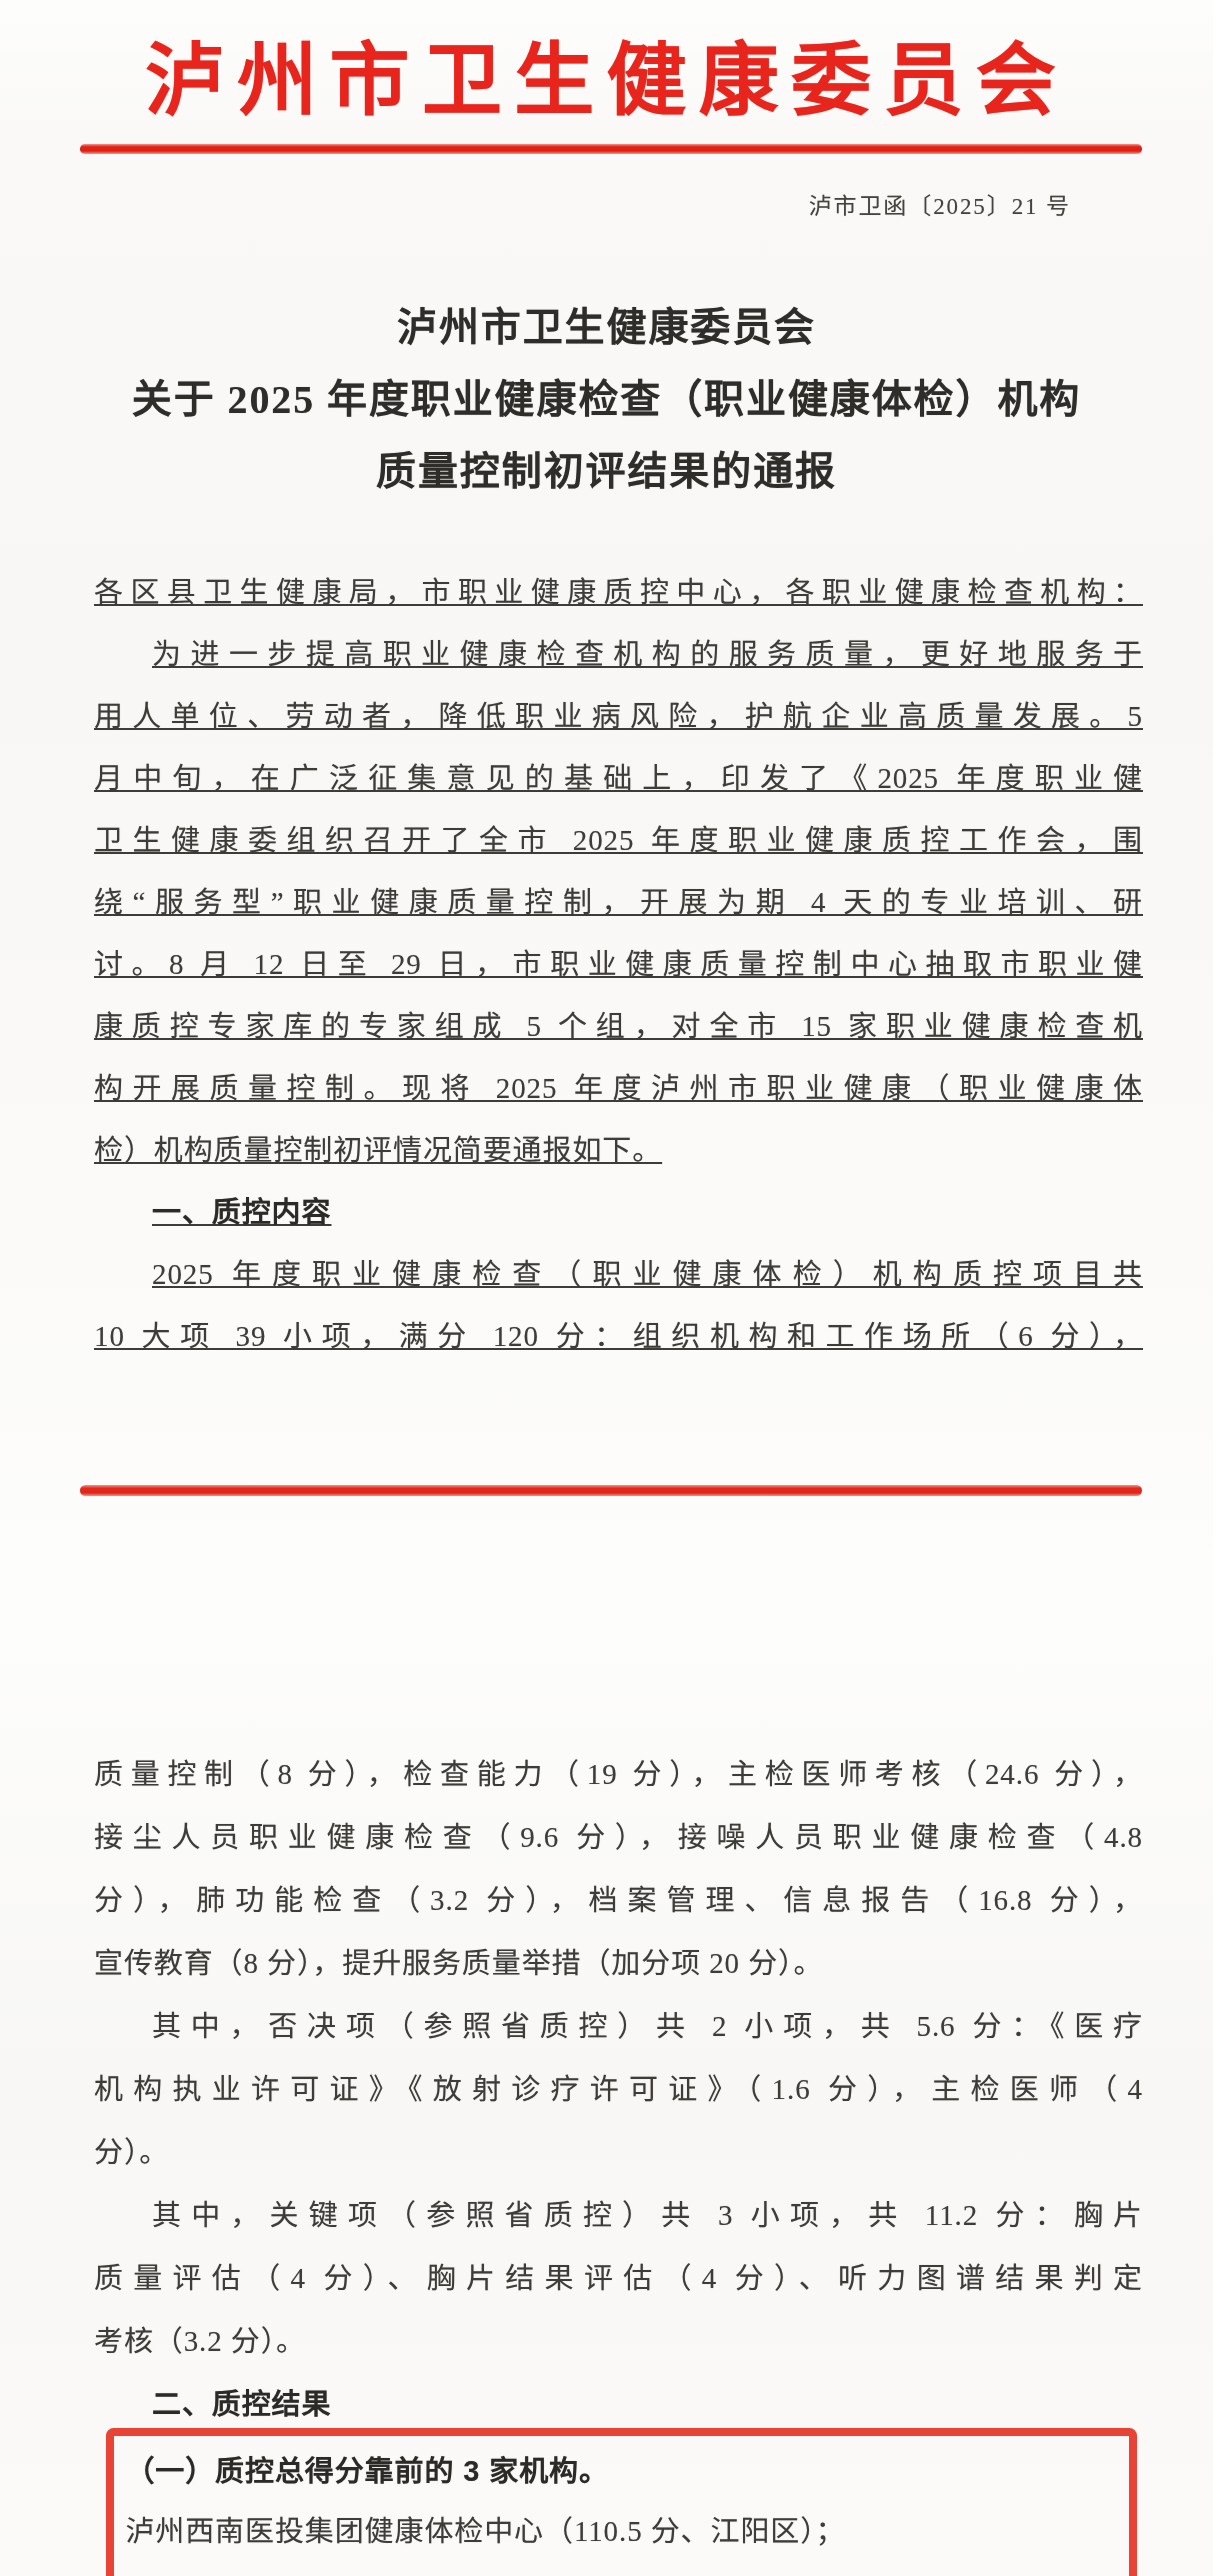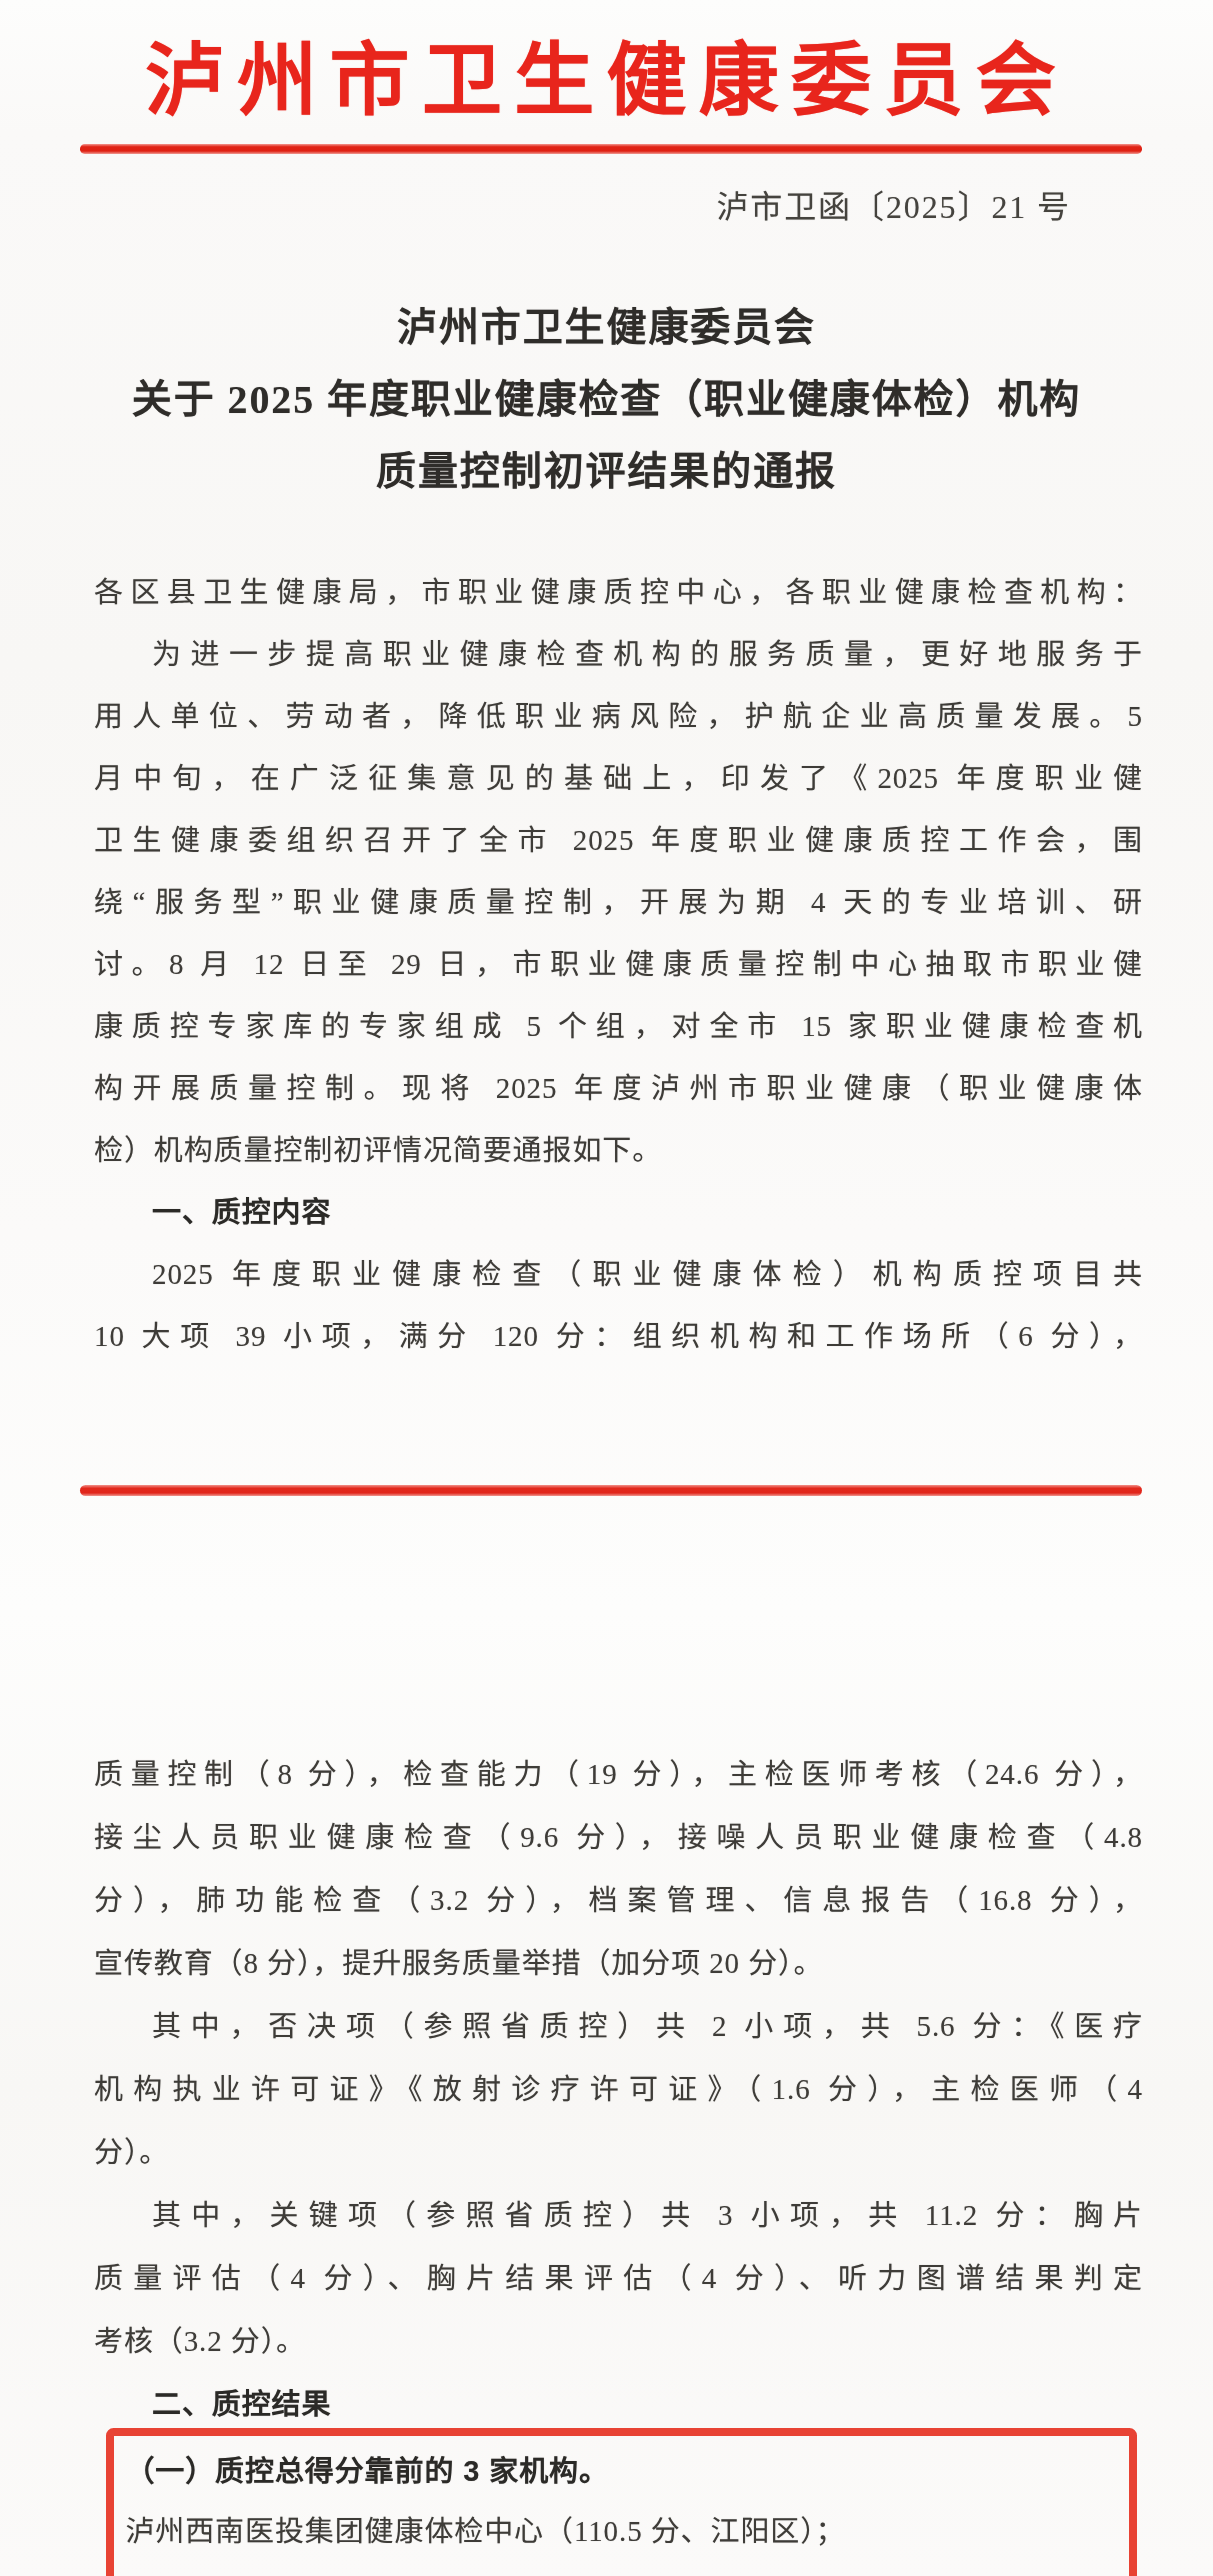--- a/index.html
+++ b/index.html
@@ -24,38 +24,38 @@
     text-shadow:0 0 0.9px rgba(232,37,28,.55);
     white-space:nowrap;
   }
   .rule{
     position:absolute; top:144px; left:80px; width:1062px; height:10.4px;
     border-radius:4.7px;
     background:linear-gradient(180deg,#f4968f 0%,#e02417 28%,#df2012 70%,#f09a93 100%);
   }
   .docnum{
     position:absolute; top:188px; right:142px;
-    font-size:32px; line-height:38px;
+    font-size:23px; line-height:38px;
     color:#45433e;
     letter-spacing:1.9px;
     text-shadow:0 0 0.9px rgba(70,68,64,.35);
   }
   .title{
     position:absolute; top:292px; left:38px; width:1137px;
     text-align:center;
     font-size:40px; line-height:72px; font-weight:700;
     color:#2f2d2a;
     letter-spacing:1.9px;
     text-shadow:0 0 0.9px rgba(47,45,42,.4);
   }
   .body{
     position:absolute; left:94px; width:1049px;
     font-size:29px; color:#3e3c38;
   }
-  .p1{ top:561px; }
+  .p1{ top:561px;text-decoration:underline; }
   .p1 .line{ line-height:62px; }
   .p2{ top:1743px; }
   .p2 .line{ line-height:63px; }
   .line{
     letter-spacing:0.9px;
     text-shadow:0 0 0.9px rgba(62,60,56,.35);
     white-space:nowrap;
   }
   .line.fill{
     white-space:normal;

